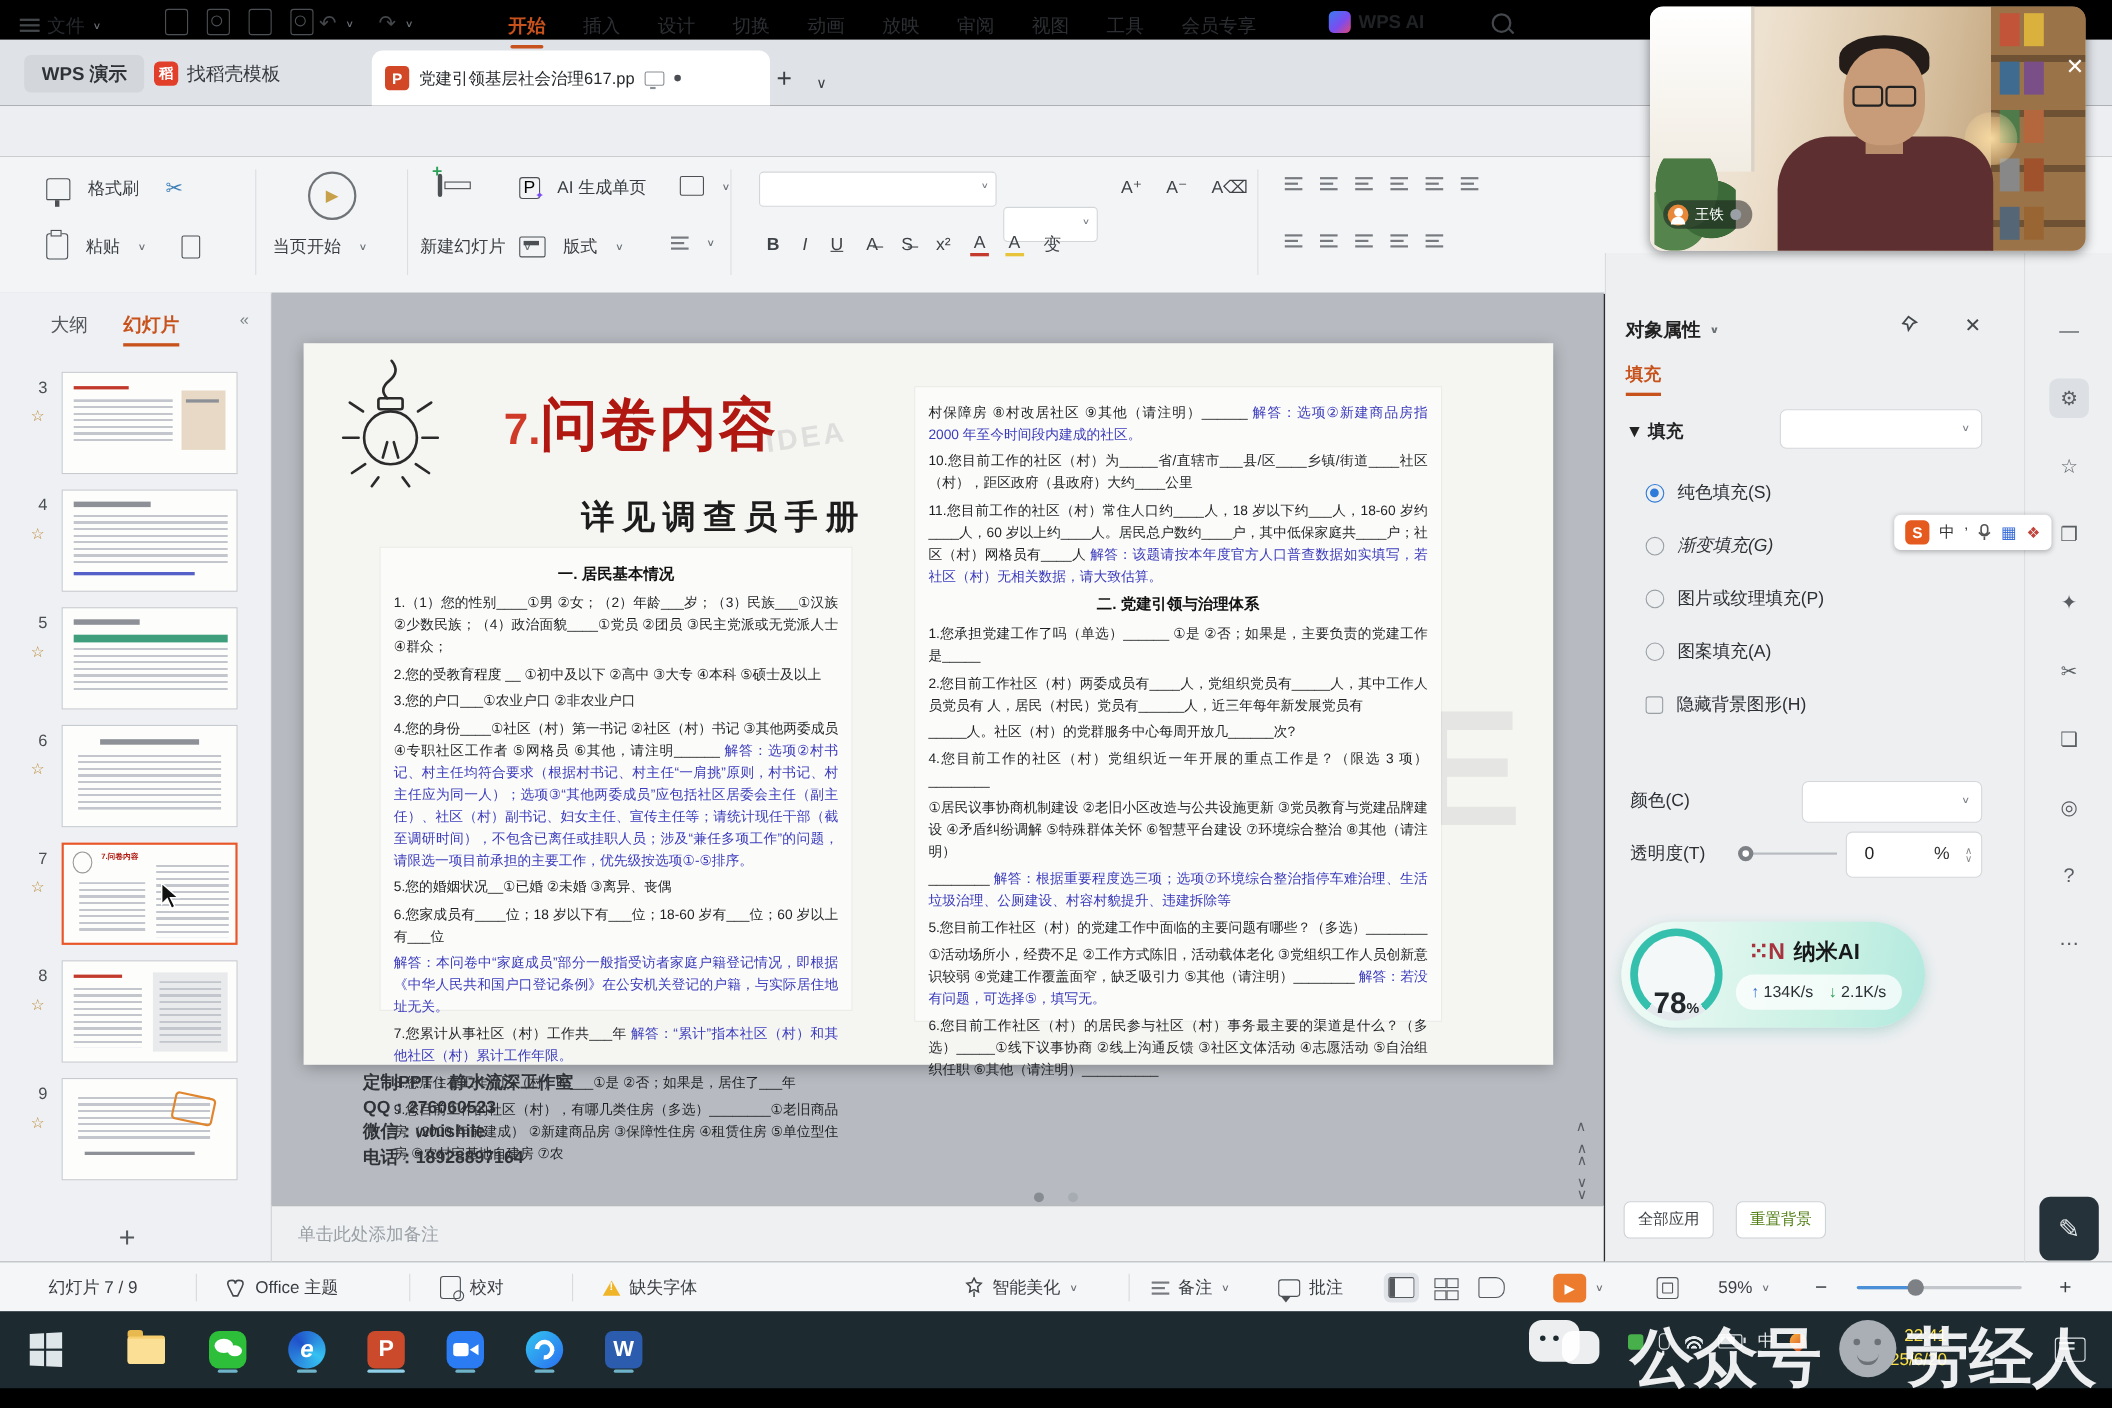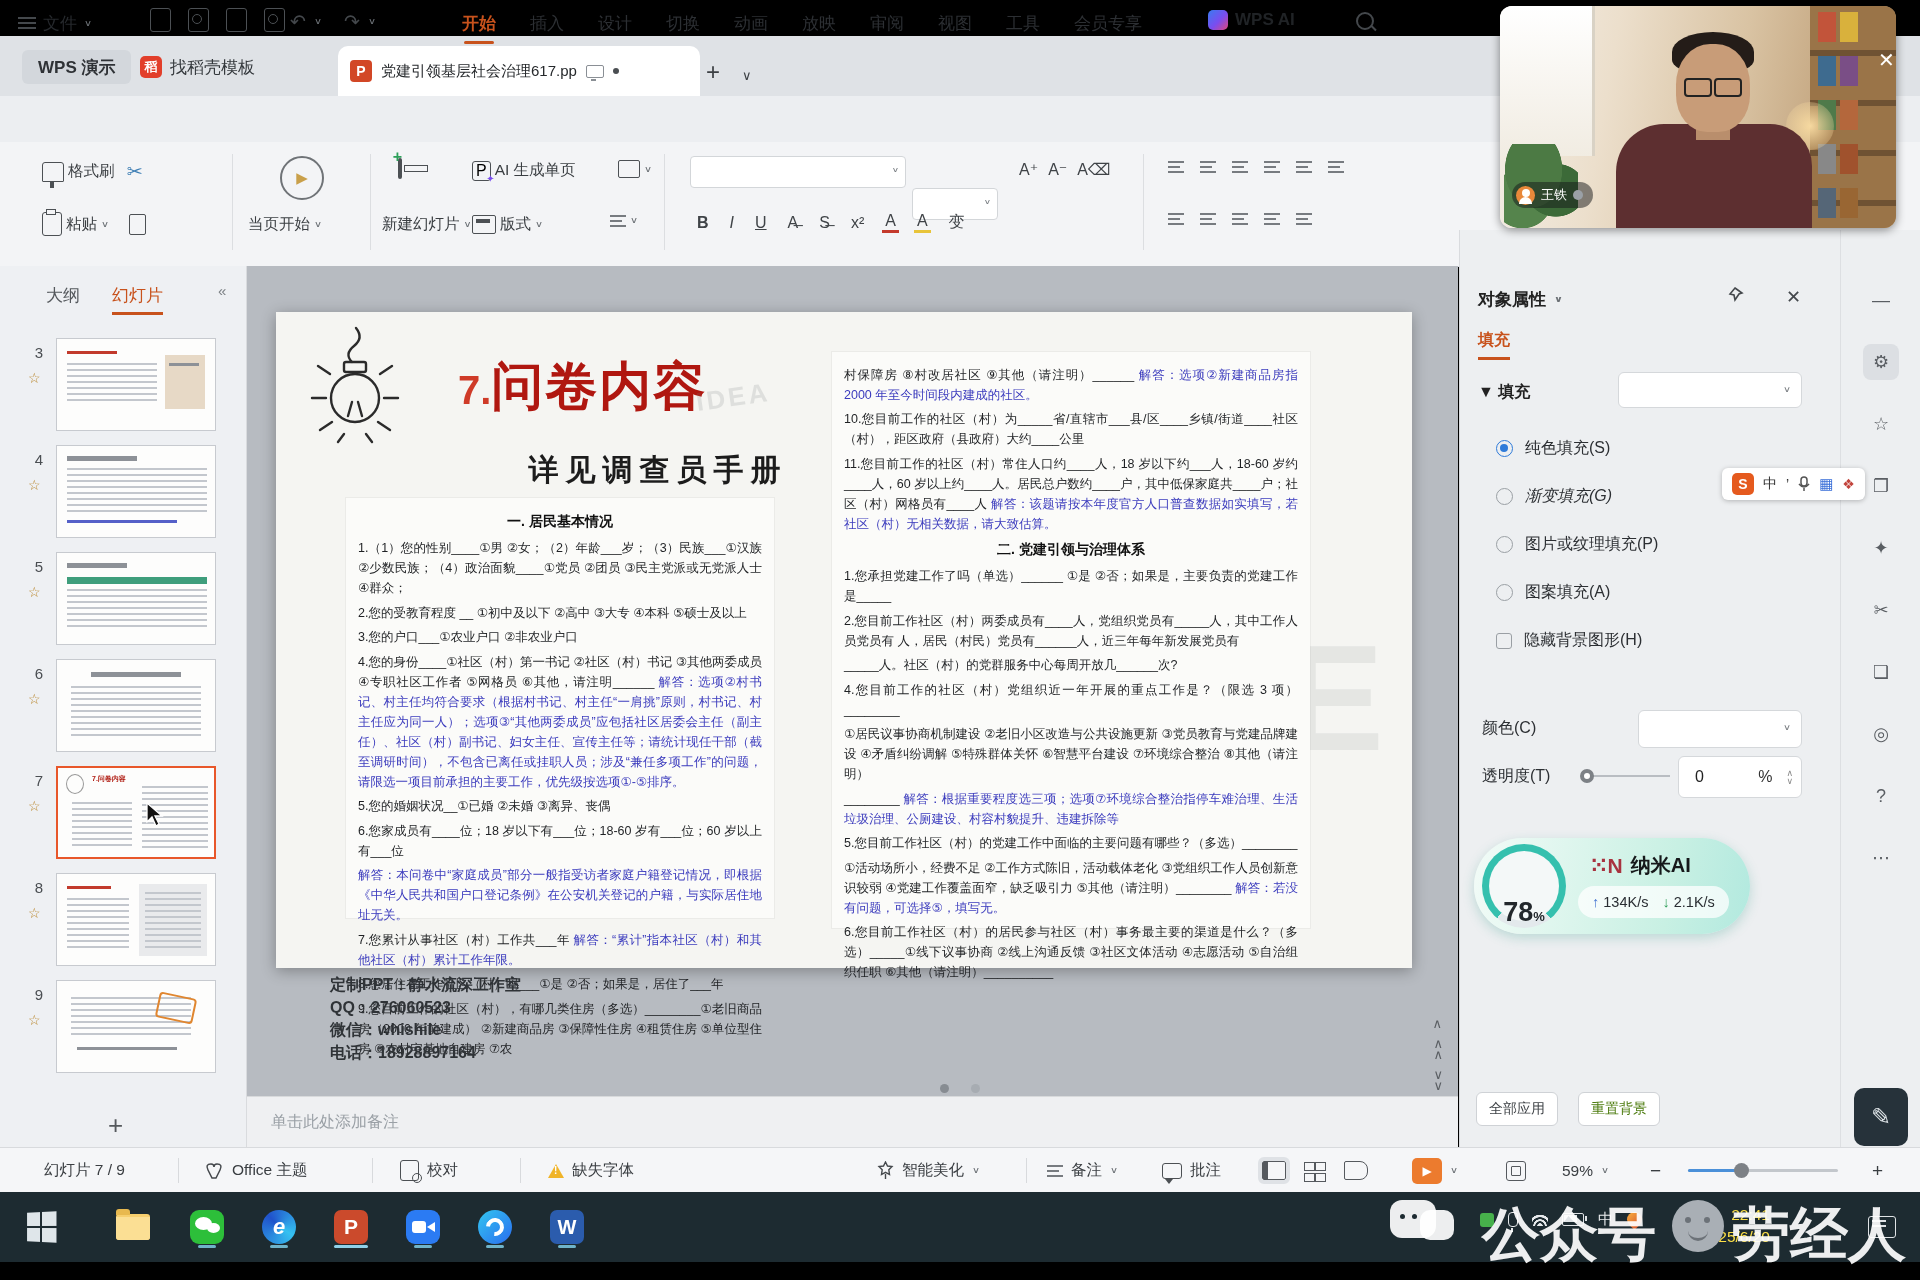--- a/index.html
+++ b/index.html
@@ -33,21 +33,21 @@
   .menu-item.active{color:#c8521c;font-weight:bold}
   .menu-item.active::after{content:"";position:absolute;left:2px;right:2px;bottom:-9px;height:3px;background:#c8521c;border-radius:2px}
   .wpsai{left:1208px;top:10px;display:flex;align-items:center;gap:7px;font-size:17px;font-weight:bold;color:#202326}
   .ai-logo{width:20px;height:20px;border-radius:5px;background:linear-gradient(135deg,#3a7bf0,#7a4df0 55%,#e0457a)}
   .mag{left:1356px;top:12px;width:14px;height:14px;border:2px solid #44484c;border-radius:50%}
   .mag::after{content:"";position:absolute;left:12px;top:13px;width:7px;height:2px;background:#44484c;transform:rotate(45deg)}
   
   .ribbon{left:0;top:142px;width:1920px;height:124px;background:#f3f4f6;border-bottom:1px solid #d9dbde}
   .rdiv{top:12px;width:1px;height:96px;background:#dcdee1}
   .rlabel{font-size:15.5px;color:#3a3e42;white-space:nowrap}
-  .rrow{display:flex;align-items:center;gap:4px}
+  .rrow{display:flex;align-items:center;gap:16px}
   .playcirc{width:40px;height:40px;border:2px solid #6f7377;border-radius:50%;display:flex;align-items:center;justify-content:center;color:#c9a04a;font-size:15px}
   .slideplus{width:36px;height:28px;border:2px solid #4c5054;border-radius:3px;position:relative}
   .slideplus::before{content:"+";position:absolute;right:-2px;top:-12px;color:#2da05a;font-weight:bold;font-size:16px}
   .slideplus::after{content:"";position:absolute;left:4px;top:5px;width:22px;height:5px;border:1.5px solid #4c5054}
   .combo{height:30px;background:#fff;border:1px solid #d3d6d9;border-radius:4px;position:relative}
   .combo::after{content:"∨";position:absolute;right:6px;top:7px;font-size:10px;color:#787d82;transform:scaleY(.7)}
   .glyphbtn{font-size:16px;color:#3f4347;padding:0 3px}
   .bars{display:inline-block;width:16px;height:13px;background:linear-gradient(#777b80,#777b80) 0 1px/16px 2px no-repeat,linear-gradient(#777b80,#777b80) 0 6px/12px 2px no-repeat,linear-gradient(#777b80,#777b80) 0 11px/16px 2px no-repeat}
   .fmt-brush{width:20px;height:18px;border:1.8px solid #4c5054;border-radius:3px 3px 1px 1px;position:relative}
   .fmt-brush::after{content:"";position:absolute;left:7px;bottom:-7px;width:4px;height:6px;background:#4c5054}
@@ -69,21 +69,21 @@
   .body-sh{position:absolute;left:116px;top:118px;width:196px;height:110px;background:#5d2f30;border-radius:48px 42px 0 0}
   .neck{position:absolute;left:196px;top:112px;width:34px;height:22px;background:#b98e6c}
   .lamp{position:absolute;left:286px;top:96px;width:48px;height:48px;border-radius:50%;background:radial-gradient(#f6d9a0,rgba(246,217,160,0))}
   .nametag{position:absolute;left:12px;top:176px;height:26px;background:rgba(20,22,24,.5);border-radius:13px;display:flex;align-items:center;gap:6px;padding:0 10px 0 4px;color:#fff;font-size:13px}
   .avatar{width:19px;height:19px;border-radius:50%;background:#e8883a;position:relative}
   .avatar::before{content:"";position:absolute;left:5.5px;top:3px;width:8px;height:8px;border-radius:50%;background:#fff}
   .avatar::after{content:"";position:absolute;left:3px;top:11px;width:13px;height:7px;border-radius:7px 7px 0 0;background:#fff}
   
   .leftpanel{left:0;top:266px;width:246px;height:881px;background:#eef0f3;border-right:1px solid #d9dbde}
   .lp-tabs{left:46px;top:18px;display:flex;gap:32px;font-size:17px;color:#54585c}
-  .lp-tab.active{color:#c8521c;font-weight:normal;position:relative}
+  .lp-tab.active{color:#c8521c;font-weight:bold;position:relative}
   .lp-tab.active::after{content:"";position:absolute;left:0;right:0;bottom:-8px;height:3px;background:#c8521c}
   .lp-collapse{left:218px;top:16px;color:#7c8085;font-size:15px}
   .slrow{left:0;width:246px;height:107px}
   .slnum{position:absolute;left:30px;top:8px;font-size:15px;color:#4a4e52;text-align:center;width:18px}
   .slstar{position:absolute;left:28px;top:34px;font-size:14px;color:#b9852a}
   .thumb{position:absolute;left:56px;top:2px;width:160px;height:93px;background:#fdfdfc;border:1px solid #c7cacf;box-sizing:border-box;overflow:hidden}
   .thumb.sel{border:2.5px solid #e8572a}
   .tl{position:absolute;background:#c3c7cd;height:3px}
   .tl.dark{background:#8d9197}
   .tl.red{background:#c23a2c}

